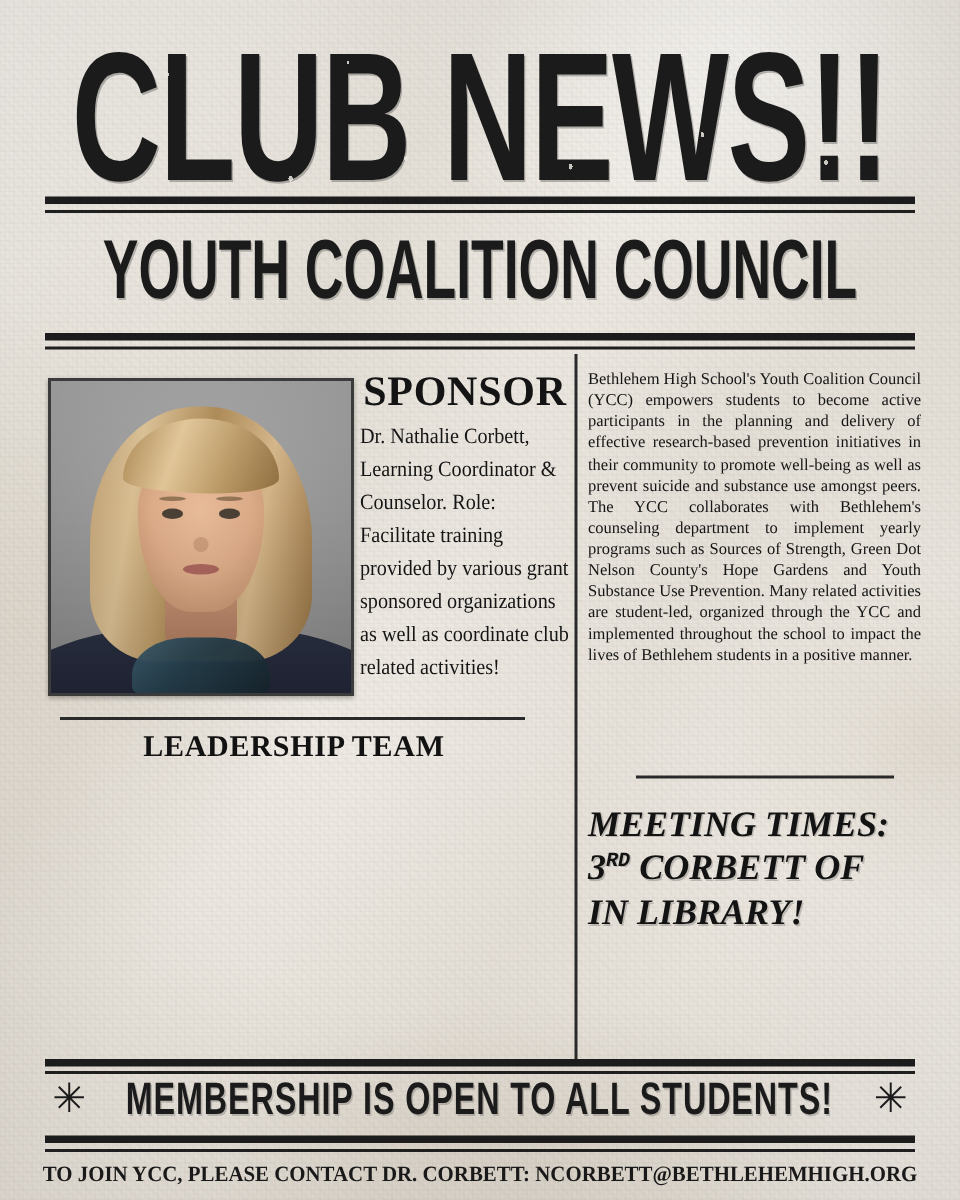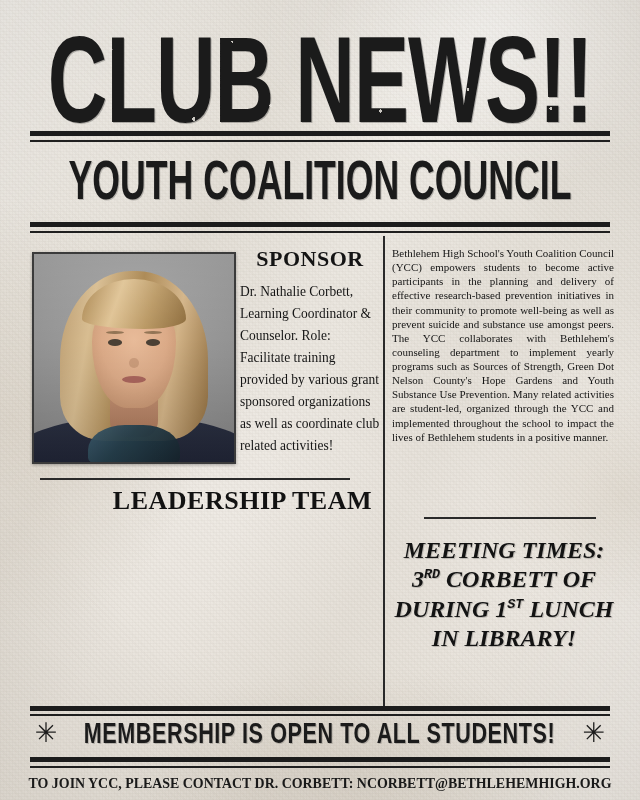--- a/index.html
+++ b/index.html
@@ -154,21 +154,21 @@
     position: absolute;
     left: 30px;
     top: 246px;
     width: 348px;
   }
   #sponsor-head {
     position: absolute;
     left: 210px;
     top: 2px;
     width: 140px;
-    font-size: 22px;
+    font-size: 28px;
     line-height: 1;
   }
   #photo {
     position: absolute;
     left: 2px;
     top: 6px;
     width: 200px;
     height: 208px;
     border: 2px solid #3b3b3b;
     box-shadow: 0 1px 3px rgba(0,0,0,0.30);
@@ -213,25 +213,24 @@
     position: absolute;
     left: 20px;
     top: 488px;
     width: 352px;
     text-align: center;
   }
   #leadership h2 {
     margin: 0 0 10px 0;
     font-family: "Liberation Serif", "DejaVu Serif", serif;
     font-weight: bold;
-    font-size: 26px;
+    font-size: 20px;
     line-height: 1;
     color: #121212;
     letter-spacing: 0.5px;
-    text-align: right;
   }
   #leadership ul {
     list-style: none;
     margin: 0;
     padding: 0;
   }
   #leadership li {
     font-family: "Liberation Serif", "DejaVu Serif", serif;
     font-size: 20px;
     line-height: 1.42;
@@ -239,21 +238,20 @@
     white-space: nowrap;
     transform: scaleX(0.97);
   }
 
   
   #meeting {
     position: absolute;
     left: 392px;
     top: 536px;
     width: 224px;
-    text-align: center;
     font-family: "Liberation Serif", "DejaVu Serif", serif;
     font-weight: bold;
     font-style: italic;
     font-size: 24px;
     line-height: 1.22;
     color: #131313;
     text-shadow: 1px 1px 0 rgba(0,0,0,0.18);
   }
   #meeting sup {
     font-size: 0.56em;
@@ -467,21 +465,20 @@
     <div class="rule-hair" style="left:40px; width:310px; top:478px;"></div>
     <div class="rule-hair" style="left:424px; width:172px; top:517px;"></div>
 
     <div id="leadership">
       <h2>LEADERSHIP TEAM</h2>
     </div>
 
     <div id="meeting">
       <div>MEETING TIMES:</div>
       <div><span>3</span><sup>RD</sup><span> CORBETT OF</span></div>
-      <div><span>DURING 1</span><sup>ST</sup><span> LUNCH</span></div>
       <div>IN LIBRARY!</div>
     </div>
 
     <div class="rule-thick" style="top:706px;"></div>
     <div class="rule-thin" style="top:714px;"></div>
 
     <div id="membership">
       <span class="star">✳</span>
       <span class="banner-text">MEMBERSHIP IS OPEN TO ALL STUDENTS!</span>
       <span class="star">✳</span>

